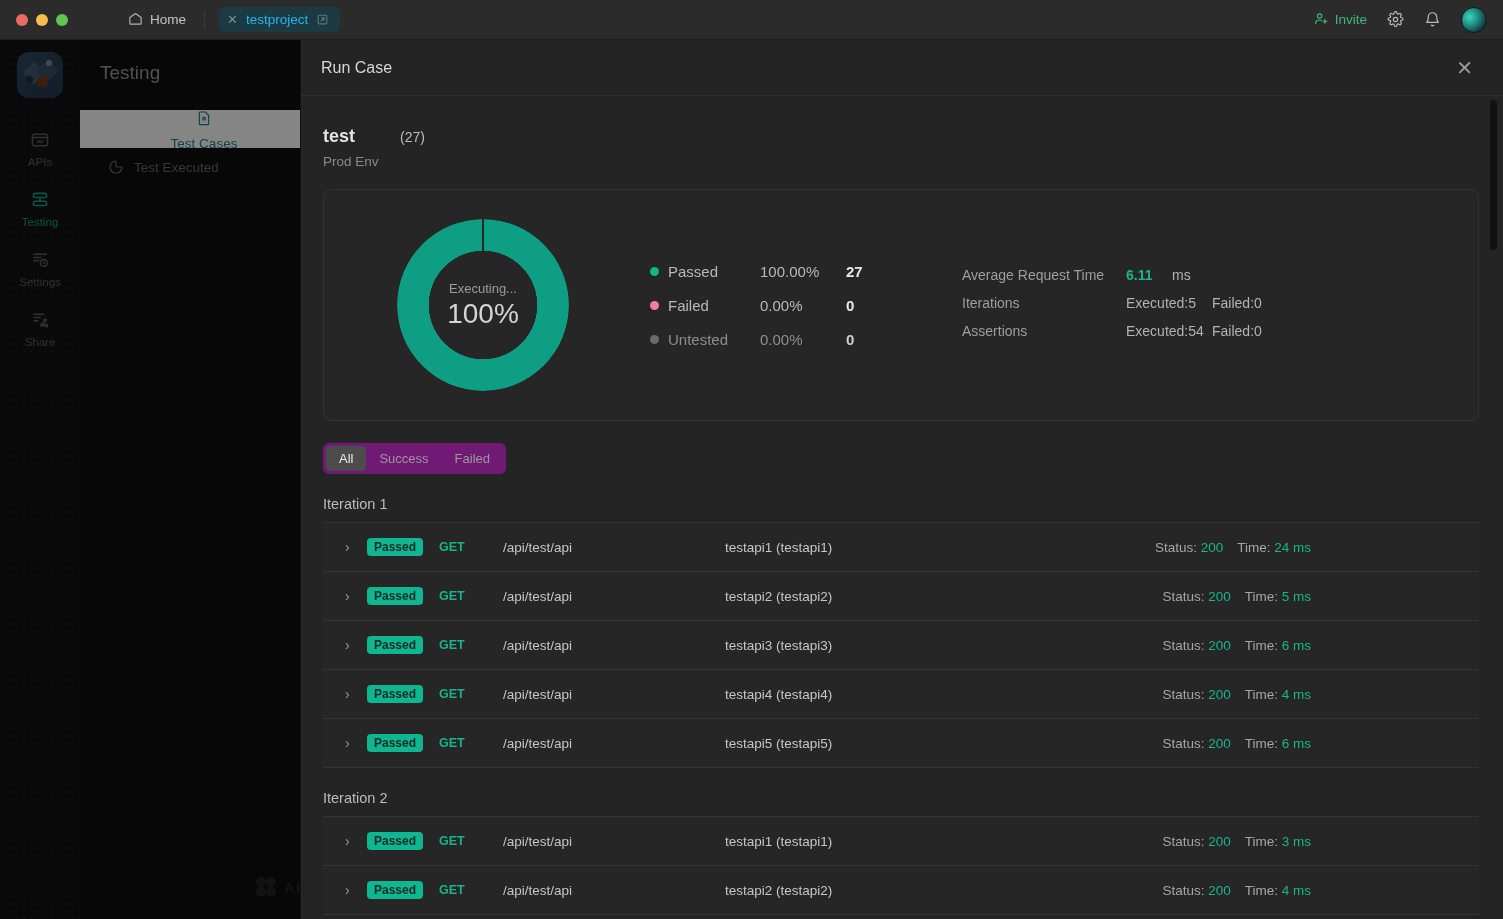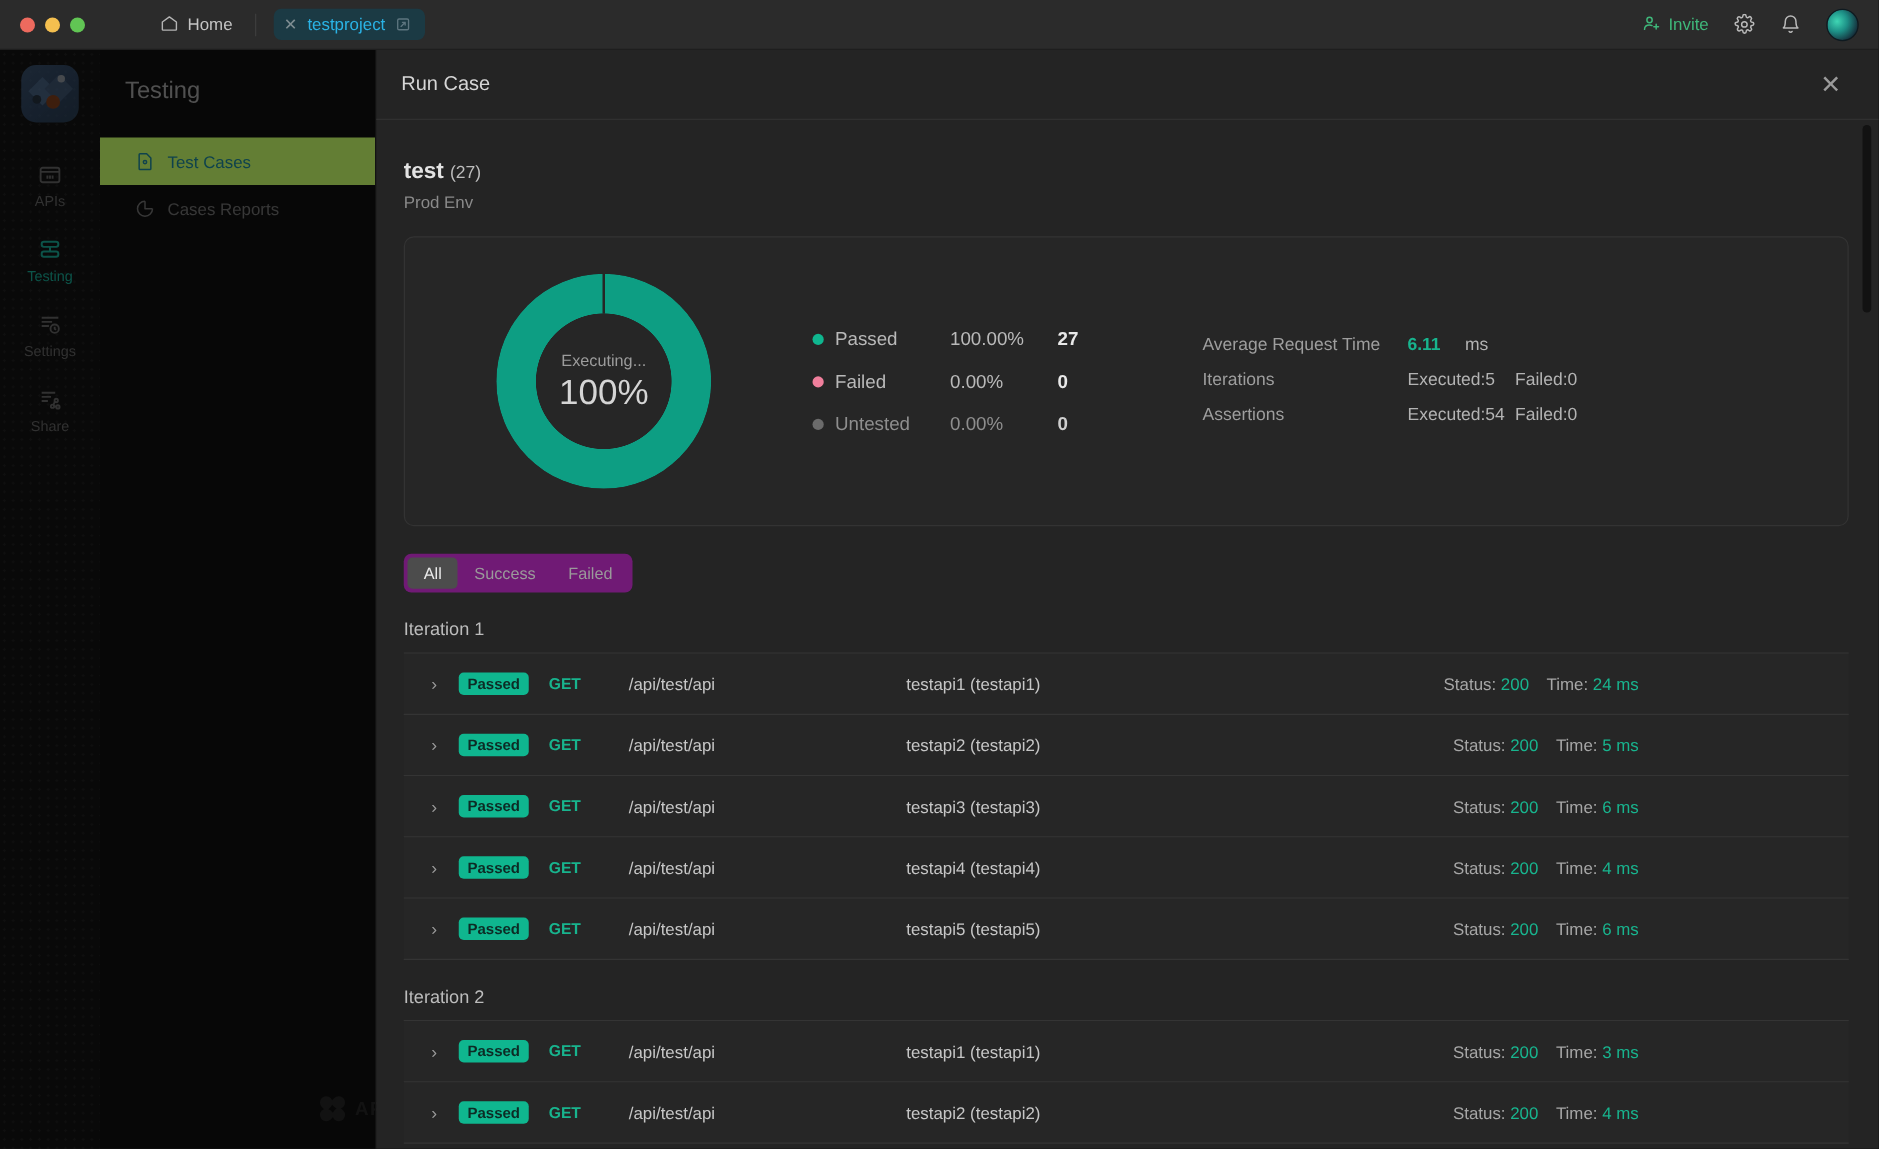--- a/index.html
+++ b/index.html
@@ -97,21 +97,21 @@
   .subnav h2 {
     color: #9a9a9a; font-size: 19px; font-weight: 400;
     padding: 22px 0 0 20px;
   }
   .subnav-list { margin-top: 26px; }
   .subnav-item {
     display: flex; align-items: center; gap: 10px;
     height: 38px; padding-left: 28px;
     color: #6a6a6a; font-size: 13.5px;
   }
-  .subnav-item.active { background: #bef264; color: #1d7f92; }
+  .subnav-item.active { background: #ffffff; color: #1d7f92; flex-direction: column; }
   .subnav-item .sn-ico { display: flex; }
 
   
   .scrim {
     position: absolute; top: 40px; left: 0; width: 301px; height: 879px;
     background: rgba(0,0,0,0.48); pointer-events: none;
   }
 
   
   .drawer {
@@ -125,21 +125,21 @@
   .drawer-title { color: #d6d6d6; font-size: 16px; }
   .close-x { margin-left: auto; color: #9b9b9b; font-size: 20px; line-height: 1; padding: 4px 6px; }
 
   .drawer-body {
     position: relative; height: 823px; overflow: hidden;
     padding: 0 24px 0 22px;
   }
 
   .case-head { display: flex; align-items: flex-start; padding-top: 30px; }
   .case-name { color: #e3e3e3; font-size: 18px; font-weight: 600; }
-  .case-name .count { color: #bdbdbd; font-size: 14px; font-weight: 400; }
+  .case-name .count { color: #bdbdbd; font-size: 14px; font-weight: 400; margin-left: 40px; }
   .case-env { color: #8a8a8a; font-size: 13.5px; margin-top: 7px; }
   .case-actions { margin-left: auto; display: flex; gap: 14px; padding-top: 4px; }
   .btn {
     height: 40px; padding: 0 22px; border-radius: 7px;
     background: transparent; font-size: 14.5px; display: flex;
     align-items: center; justify-content: center;
   }
   .btn-terminate { border: 1px solid #c93a52; color: #e04a62; }
   .btn-pause { border: 1px solid #454545; color: #c2c2c2; }
 
@@ -352,21 +352,21 @@
         </span>
         <span>Test Cases</span>
       </div>
       <div class="subnav-item">
         <span class="sn-ico">
           <svg width="16" height="16" viewBox="0 0 24 24" fill="none" stroke="#6a6a6a" stroke-width="1.8" stroke-linejoin="round">
               <path d="M12 3a9 9 0 1 0 9 9"></path>
               <path d="M12 3v9h9"></path>
             </svg>
         </span>
-        <span>Cases Reports</span>
+        <span>Test Executed</span>
       </div>
     </div>
     <div class="watermark">
       <span class="wm-mark">
           <i></i>
           <i></i>
           <i></i>
           <i></i>
         </span>
       <span>APIDOG</span>

